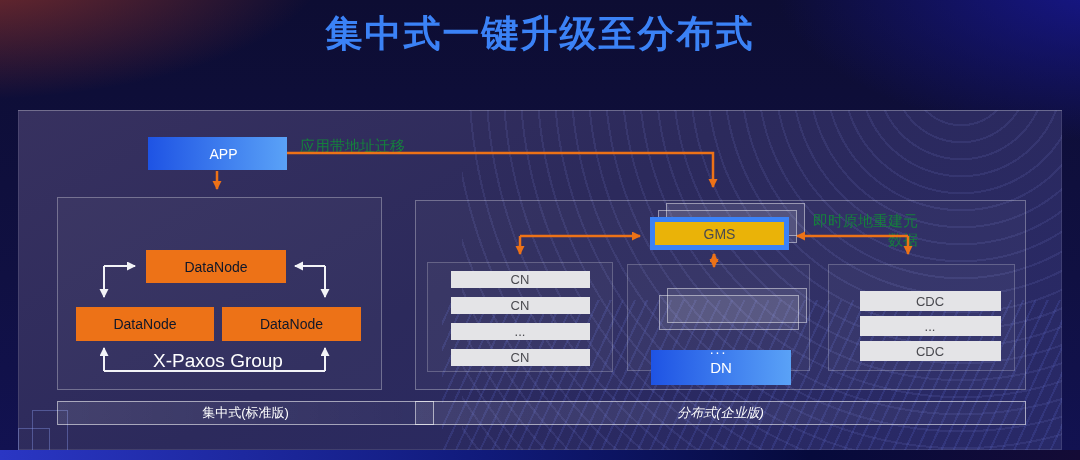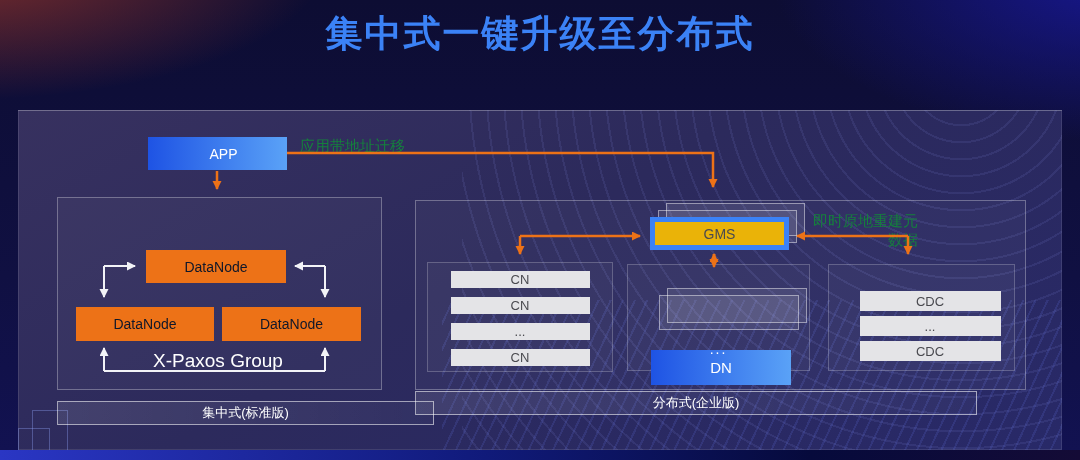--- a/index.html
+++ b/index.html
@@ -42,21 +42,21 @@
   .subpanel{border:1px solid rgba(255,255,255,0.22);background:rgba(255,255,255,0.03);z-index:2;}
   .cn-panel{left:427px;top:262px;width:186px;height:110px;}
   .dn-panel{left:627px;top:264px;width:183px;height:107px;}
   .cdc-panel{left:828px;top:264px;width:187px;height:107px;}
 
   
   .caption{height:24px;border:1px solid rgba(255,255,255,0.55);
     background:linear-gradient(90deg,rgba(255,255,255,0.10),rgba(255,255,255,0.03));
     color:#ffffff;font-size:13px;display:flex;align-items:center;justify-content:center;z-index:2;}
   .cap-left{left:57px;top:401px;width:377px;}
-  .cap-right{left:415px;top:391px;width:562px;}
+  .cap-right{left:415px;top:401px;width:611px;font-style:italic;}
 
   
   .node{display:flex;align-items:center;justify-content:center;font-size:14px;z-index:3;}
   .blue{background:linear-gradient(90deg,#1E53E4 0%,#5AA2F7 100%);color:#ffffff;}
   .orange{background:#ED7217;color:#0f172a;}
   .gray{background:#eab308;color:#4a4a4f;border:5px solid #3b82f6;}
   .app{left:148px;top:137px;width:139px;height:33px;padding-left:12px;}
   .dn-top{left:146px;top:250px;width:140px;height:33px;}
   .dn-left{left:76px;top:307px;width:138px;height:34px;}
   .dn-right{left:222px;top:307px;width:139px;height:34px;}

